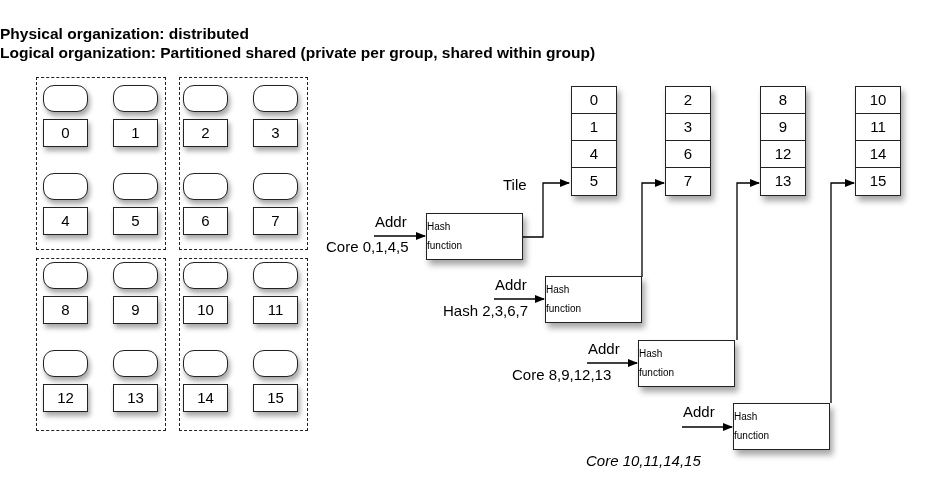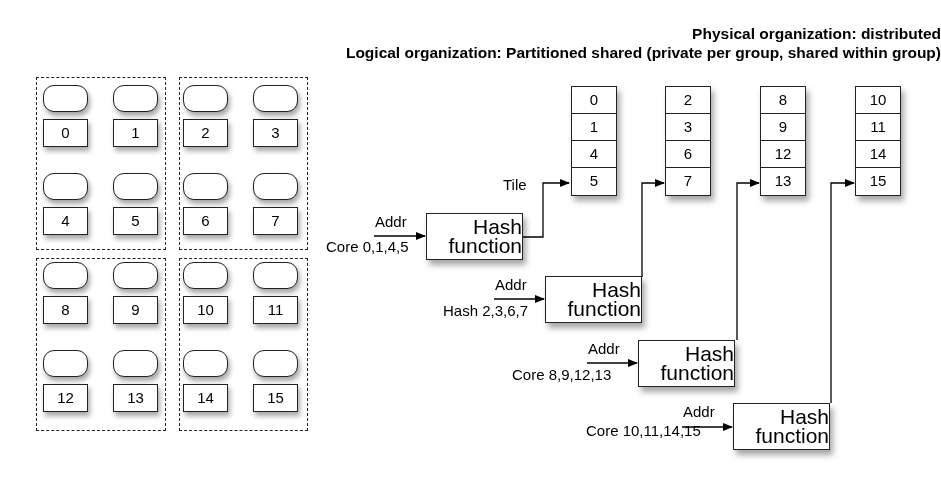--- a/index.html
+++ b/index.html
@@ -1,26 +1,26 @@
 <!DOCTYPE html>
 <html><head>
 <meta charset="utf-8">
 <style>
   html, body { margin:0; padding:0; background:#ffffff; }
   body { width:941px; height:493px; position:relative; overflow:hidden; font-family:"Liberation Sans", sans-serif; color:#000; }
-  .title { position:absolute; left:0; width:941px; text-align:right; font-weight:bold; font-size:15.5px; }
+  .title { position:absolute; left:0; width:941px; text-align:left; font-weight:bold; font-size:15.5px; }
   #t1 { top:25px; }
   #t2 { top:44px; }
   .group { position:absolute; border:1.5px dashed #222; box-sizing:border-box; }
   .core { position:absolute; width:45px; height:27px; border:1.5px solid #222; border-radius:11px; background:#fff; box-sizing:border-box; box-shadow:2px 4px 5px rgba(0,0,0,0.35); }
   .tile { position:absolute; width:45px; height:28px; border:1.5px solid #222; background:#fff; box-sizing:border-box; box-shadow:2px 4px 5px rgba(0,0,0,0.35); text-align:center; line-height:25px; font-size:15px; }
   .bank { position:absolute; width:46px; border:1.5px solid #222; background:#fff; box-sizing:border-box; box-shadow:3px 5px 6px rgba(0,0,0,0.35); }
   .bank-cell { height:27px; border-bottom:1.5px solid #222; box-sizing:border-box; text-align:center; line-height:26px; font-size:15px; }
   .bank-cell:last-child { border-bottom:none; }
-  .hash { position:absolute; width:97px; height:47px; border:1.5px solid #222; background:#fff; box-sizing:border-box; box-shadow:3px 5px 6px rgba(0,0,0,0.35); text-align:right; font-size:21px; line-height:19px; padding-top:3px; }
+  .hash { position:absolute; width:97px; height:47px; border:1.5px solid #222; background:#fff; box-sizing:border-box; box-shadow:3px 5px 6px rgba(0,0,0,0.35); text-align:left; font-size:10px; line-height:19px; padding-top:3px; }
   .lbl { position:absolute; font-size:15px; white-space:nowrap; }
   svg.wires { position:absolute; left:0; top:0; }
 </style>
 </head>
 <body>
 
 <div class="title" id="t1">Physical organization: distributed</div>
 <div class="title" id="t2">Logical organization: Partitioned shared (private per group, shared within group)</div>
 
 <div class="group" style="left:36px;top:77px;width:130px;height:173px;"></div>
@@ -130,13 +130,13 @@
   <div>function</div>
 </div>
 <div class="lbl" style="left:588px;top:340px;">Addr</div>
 <div class="lbl" style="left:512px;top:366px;text-align:center;">Core 8,9,12,13</div>
 
 <div class="hash" style="left:733px;top:403px;">
   <div>Hash</div>
   <div>function</div>
 </div>
 <div class="lbl" style="left:683px;top:403px;">Addr</div>
-<div class="lbl" style="left:586px;top:422px;">Core 10,11,14,15</div>
+<div class="lbl" style="left:586px;top:452px;font-style:italic;">Core 10,11,14,15</div>
 
 </body></html>

